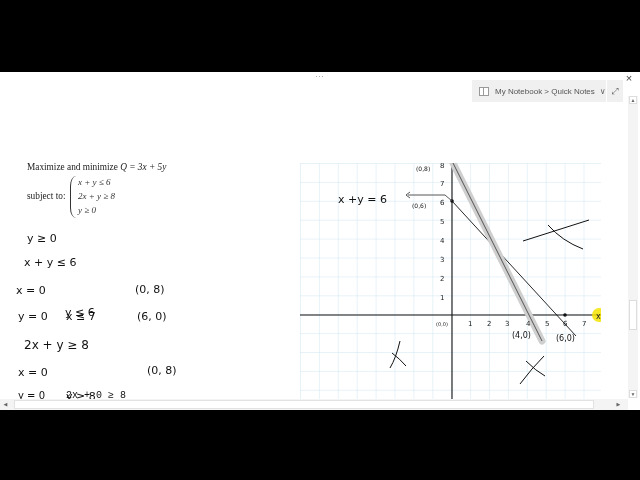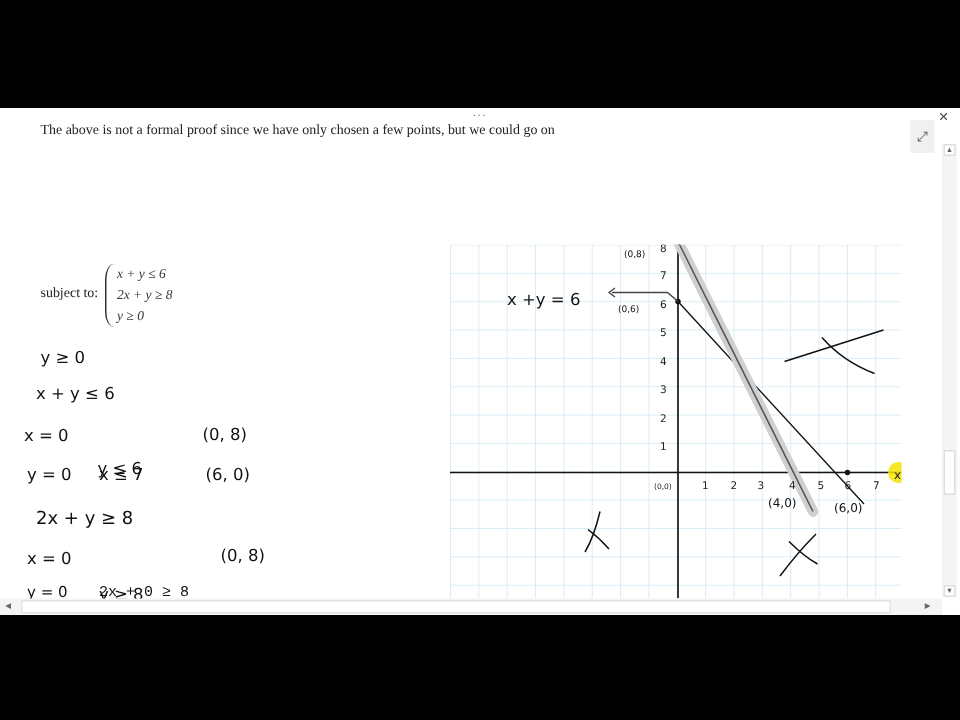--- a/index.html
+++ b/index.html
@@ -52,25 +52,32 @@
 </head>
 <body>
 
 <div class="letterbox-top"></div>
 
 <div class="window">
 
   <div class="title-dots">...</div>
   <div class="close-btn">×</div>
 
+  <div class="nb-pill">
+    <span class="nb-icon"></span>
+    <span>My Notebook &gt; Quick Notes</span>
+    <span class="nb-chev">∨</span>
+  </div>
   <div class="expand-btn">⤢</div>
 
-  <div class="para" style="top:9px;">The above is not a formal proof since we have only chosen a few points, but we could go on</div>
 
 
+  <div class="para" style="top:89px;">
+    <span>Maximize and minimize </span><span class="math">Q = 3x + 5y</span>
+  </div>
 
   <div class="para" style="top:118px;">subject to:</div>
   <div class="brace"></div>
   <div class="cons" style="top:105px;">x + y ≤ 6</div>
   <div class="cons" style="top:119px;">2x + y ≥ 8</div>
   <div class="cons" style="top:133px;">y ≥ 0</div>
 
   <div class="hand" style="left:27px; top:160px;">y ≥ 0</div>
   <div class="hand" style="left:24px; top:184px;">x + y ≤ 6</div>
 

